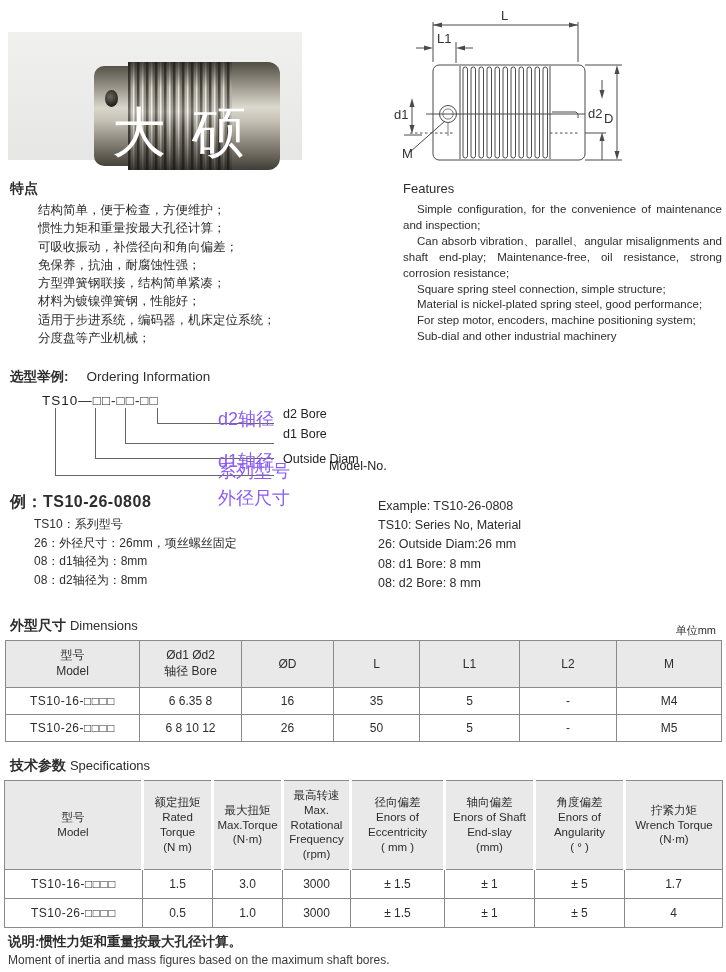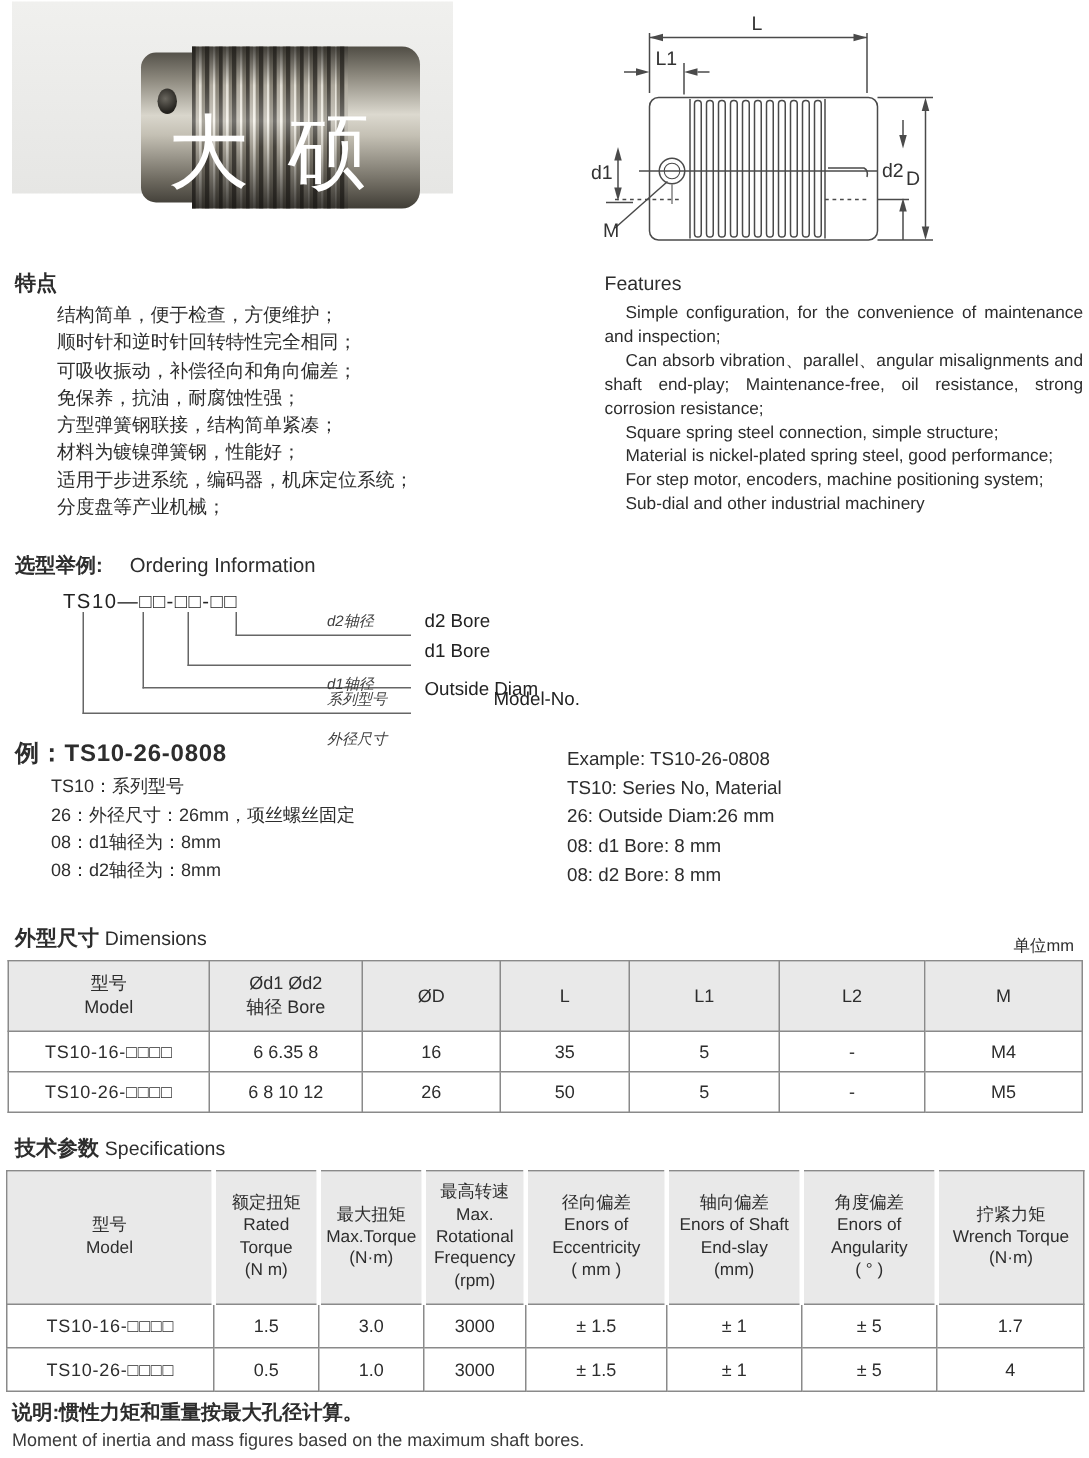--- a/index.html
+++ b/index.html
@@ -4,21 +4,21 @@
 <style>
   html,body{margin:0;padding:0;}
   body{
     width:726px;height:972px;position:relative;background:#ffffff;
     font-family:"Liberation Sans","DejaVu Sans",sans-serif;color:#2d2d2d;
     overflow:hidden;
   }
   .abs{position:absolute;}
 
   
-  #photo{left:8px;top:1px;width:294px;height:128px;background:linear-gradient(180deg,#f0f0ee,#e6e6e4);text-decoration:underline;}
+  #photo{left:8px;top:32px;width:294px;height:128px;background:linear-gradient(180deg,#f0f0ee,#e6e6e4);text-decoration:underline;}
   .coupling{position:absolute;left:86px;top:30px;width:186px;height:108px;}
   .cap-l{position:absolute;left:0;top:4px;width:34px;height:100px;border-radius:10px 0 0 10px;
     background:linear-gradient(180deg,#55524a,#8d897e 18%,#d9d6cc 42%,#c4c0b4 55%,#6e6a60 85%,#45423b);}
   .cap-r{position:absolute;right:0;top:0;width:48px;height:108px;border-radius:0 12px 12px 0;
     background:linear-gradient(180deg,#504d45,#8d897e 18%,#dcd9cf 42%,#c4c0b4 55%,#6e6a60 85%,#403d36);}
   .bellows{position:absolute;left:34px;top:0;width:104px;height:108px;
     background:
       linear-gradient(180deg, rgba(30,28,24,.78), rgba(120,115,105,.15) 24%, rgba(255,255,255,.28) 46%, rgba(90,86,78,.25) 62%, rgba(25,23,20,.82)),
       repeating-linear-gradient(90deg,#3d3a34 0 2px,#b7b2a6 3px 5px,#f2efe6 5px 6px,#8b8679 7px 9px);}
   .hole{position:absolute;left:11px;top:28px;width:13px;height:17px;border-radius:50%;
@@ -39,21 +39,21 @@
   #feat-zh-list div{white-space:nowrap;}
   #feat-en-title{left:403px;top:181px;}
   #feat-en-list{left:403px;top:202px;width:319px;font-size:11.5px;line-height:15.9px;}
   #feat-en-list p{margin:0;text-indent:14px;text-align:justify;}
 
   
   #order-head{left:10px;top:368px;font-size:13.5px;}
   #order-head .en{margin-left:18px;font-weight:normal;}
   #model-code{left:42px;top:393px;font-size:13.5px;letter-spacing:1px;color:#222;}
   .conn{border-left:1px solid #666;border-bottom:1px solid #666;}
-  .olabel-zh{font-size:10px;color:#404040;font-style:italic;}
+  .olabel-zh{font-size:18px;color:#8b5cf6;}
   .olabel-en{font-size:12.5px;color:#222;}
 
   
   #ex-zh-title{left:10px;top:492px;font-size:16px;font-weight:600;letter-spacing:.5px;}
   #ex-zh-lines{left:34px;top:515px;font-size:12px;line-height:18.6px;}
   #ex-en-lines{left:378px;top:497px;font-size:12.5px;line-height:19.2px;}
 
   
   #dims-title{left:10px;top:617px;}
   #unit-label{right:10px;top:623px;font-size:11px;}
@@ -158,21 +158,21 @@
     <text x="2" y="117">d1</text>
     <text x="196" y="116">d2</text>
     <text x="212" y="121" font-size="14">D</text>
     <text x="10" y="156">M</text>
   </svg>
 </div>
 
 <div class="abs sec-title-zh" id="feat-zh-title">特点</div>
 <div class="abs" id="feat-zh-list">
   <div>结构简单，便于检查，方便维护；</div>
-  <div>顺时针和逆时针回转特性完全相同；</div>
+  <div>惯性力矩和重量按最大孔径计算；</div>
   <div>可吸收振动，补偿径向和角向偏差；</div>
   <div>免保养，抗油，耐腐蚀性强；</div>
   <div>方型弹簧钢联接，结构简单紧凑；</div>
   <div>材料为镀镍弹簧钢，性能好；</div>
   <div>适用于步进系统，编码器，机床定位系统；</div>
   <div>分度盘等产业机械；</div>
 </div>
 
 <div class="abs sec-title-en" id="feat-en-title">Features</div>
 <div class="abs" id="feat-en-list">

